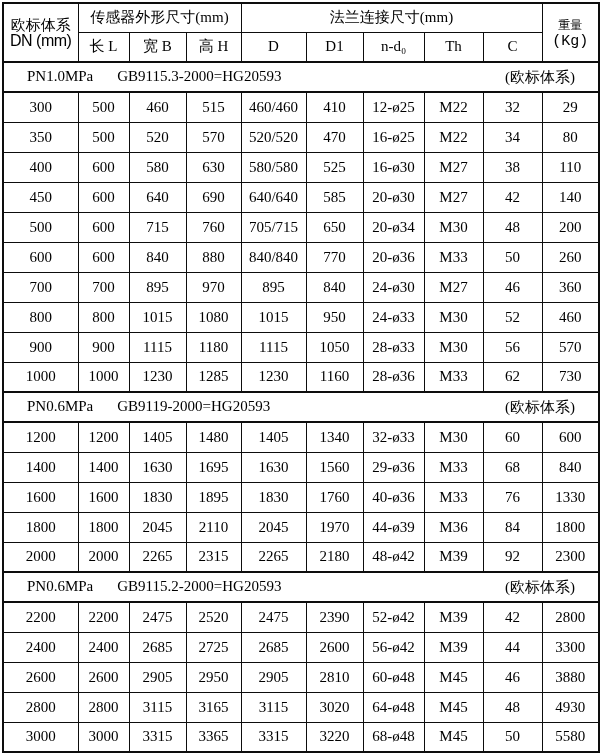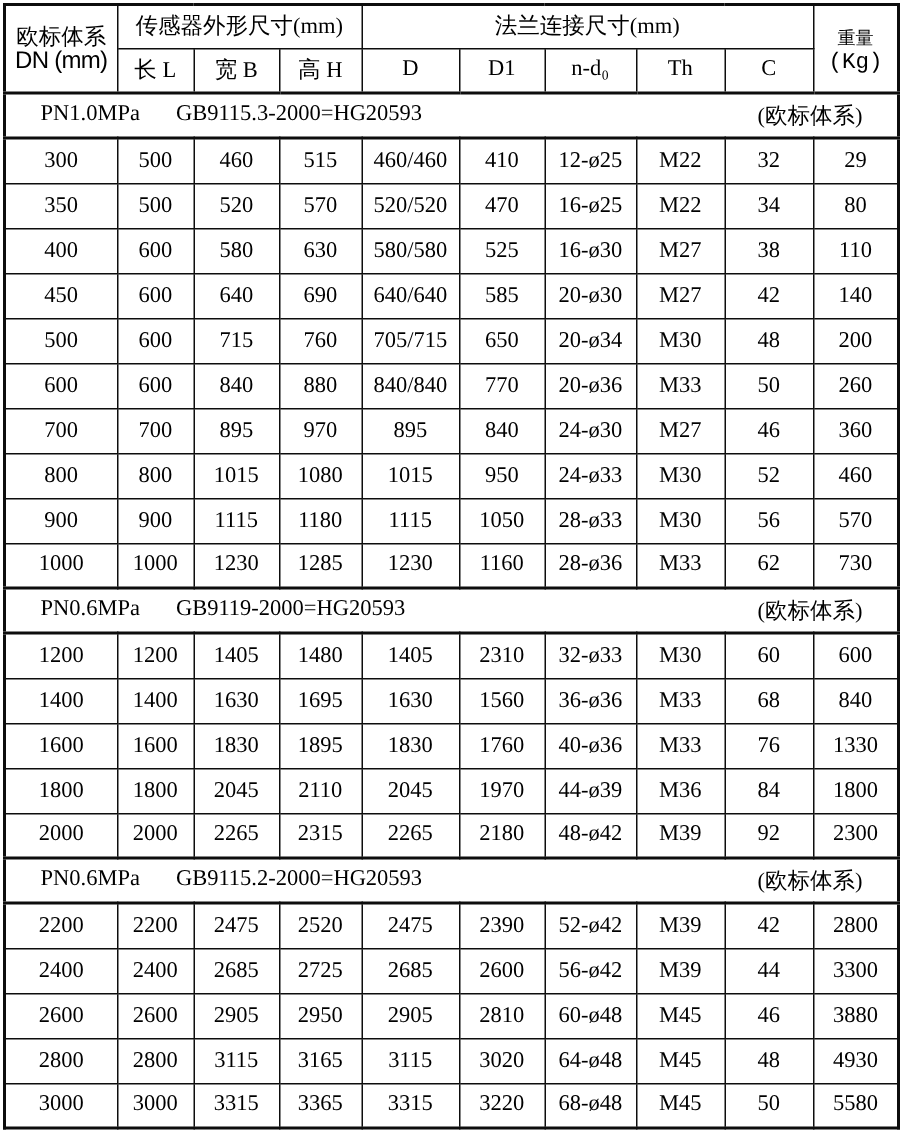--- a/index.html
+++ b/index.html
@@ -231,34 +231,34 @@
               <span class="section-note">(欧标体系)</span>
             </div>
           </td>
         </tr>
         <tr>
           <td>1200</td>
           <td>1200</td>
           <td>1405</td>
           <td>1480</td>
           <td>1405</td>
-          <td>2310</td>
+          <td>1340</td>
           <td>32-ø33</td>
           <td>M30</td>
           <td>60</td>
           <td>600</td>
         </tr>
         <tr>
           <td>1400</td>
           <td>1400</td>
           <td>1630</td>
           <td>1695</td>
           <td>1630</td>
           <td>1560</td>
-          <td>36-ø36</td>
+          <td>29-ø36</td>
           <td>M33</td>
           <td>68</td>
           <td>840</td>
         </tr>
         <tr>
           <td>1600</td>
           <td>1600</td>
           <td>1830</td>
           <td>1895</td>
           <td>1830</td>

